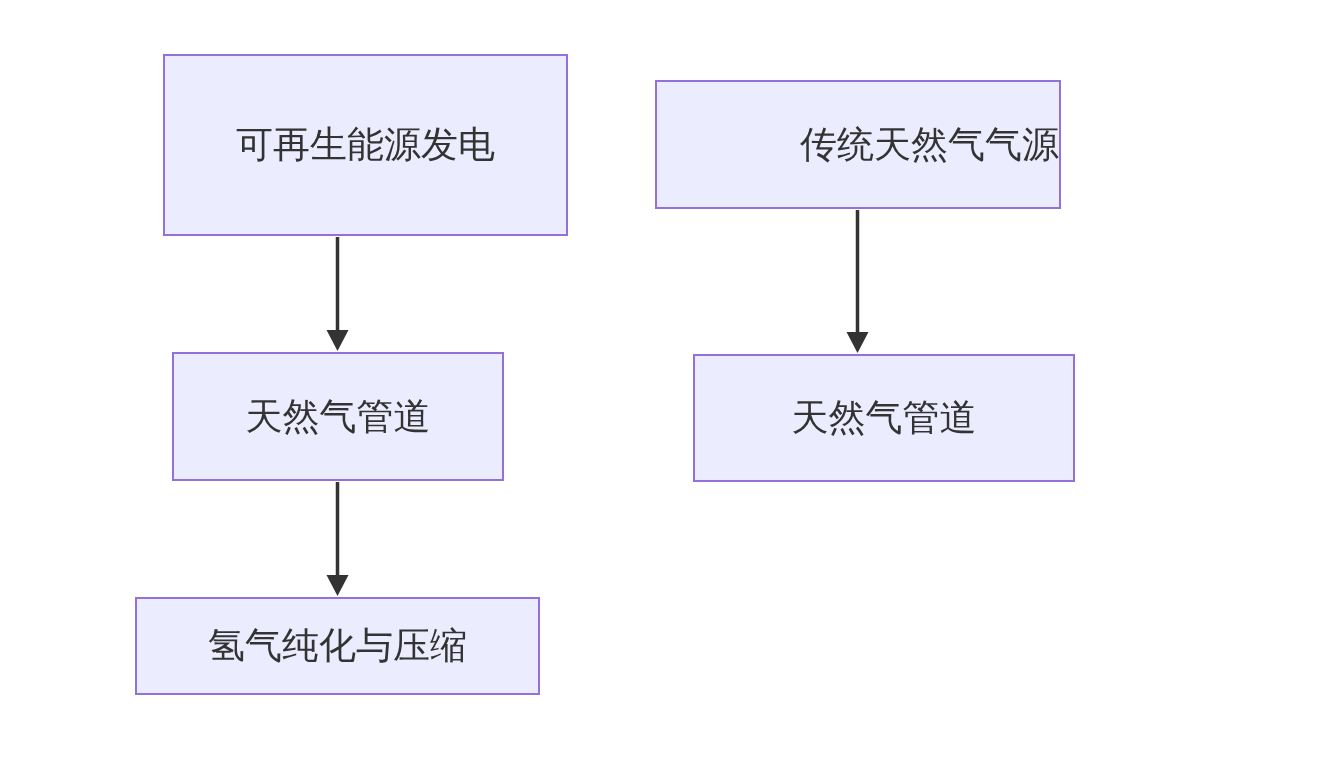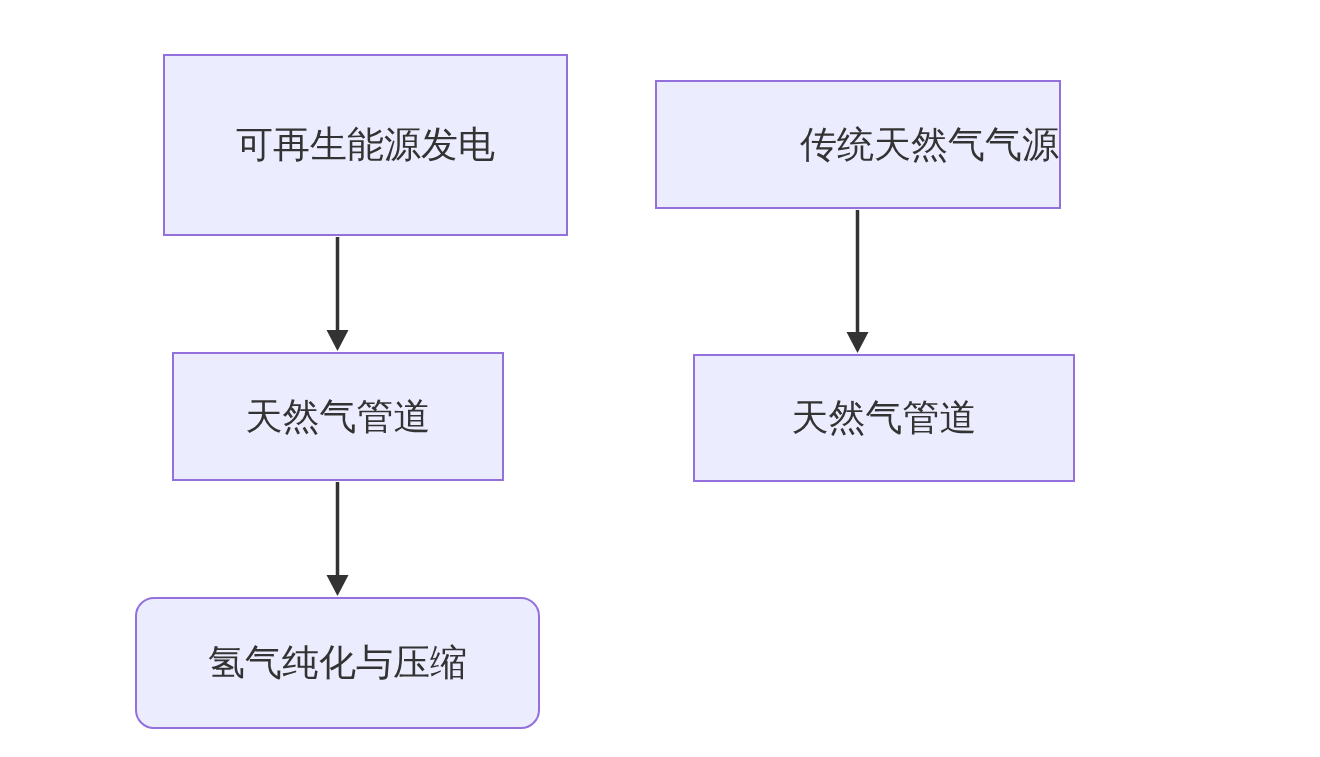--- a/index.html
+++ b/index.html
@@ -26,21 +26,21 @@
     align-items: center;
     justify-content: center;
     text-align: center;
     font-size: 37px;
     line-height: 54px;
   }
   .node span { display: block; white-space: nowrap; }
   
   #node-a { left: 135px; top: 54px;  width: 405px; height: 182px; margin-left: 28px; }
   #node-b { left: 172px; top: 352px; width: 332px; height: 129px; }
-  #node-c { left: 135px; top: 597px; width: 405px; height: 132px; border-radius: 19px; }
+  #node-c { left: 135px; top: 597px; width: 405px; height: 98px; }
   #node-d { left: 655px; top: 80px;  width: 406px; height: 129px; align-items: flex-end; }
   #node-e { left: 693px; top: 354px; width: 382px; height: 128px; }
   #edges {
     position: absolute;
     left: 0; top: 0;
     width: 1320px;
     height: 757px;
     pointer-events: none;
   }
   #edges line {

